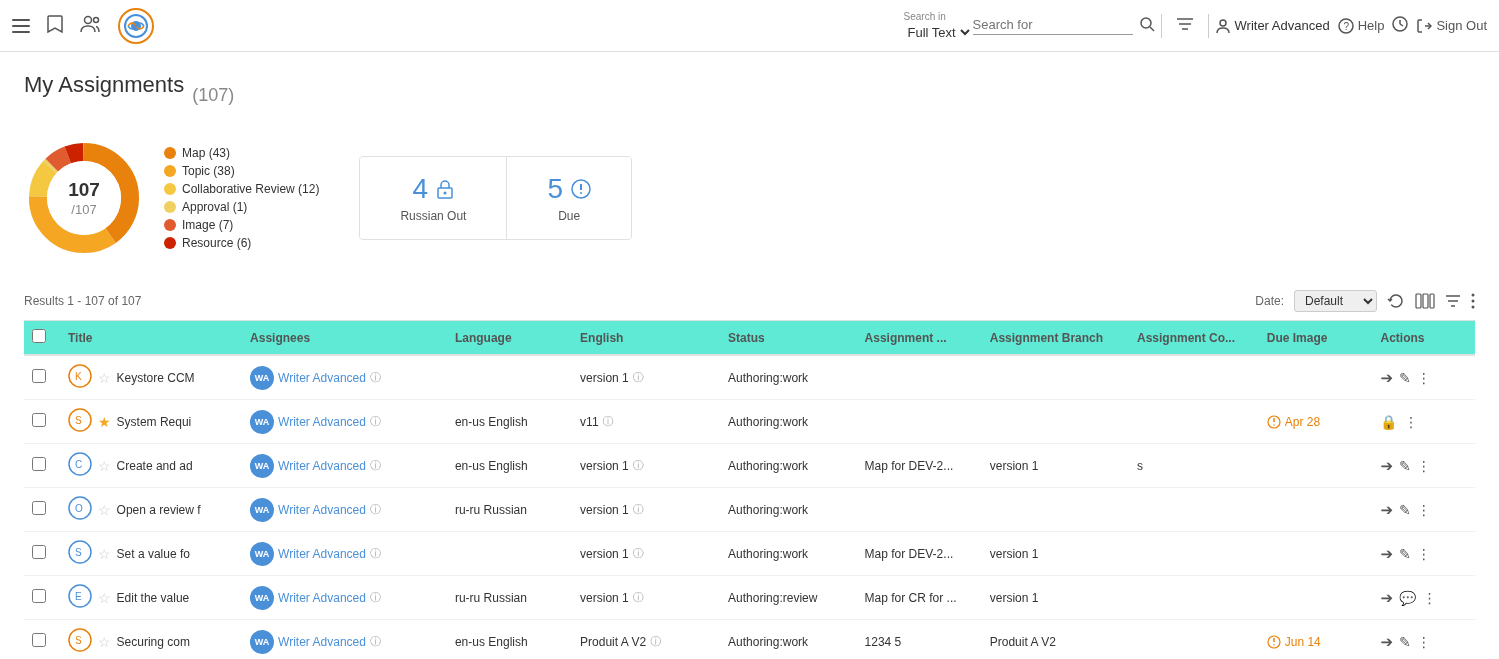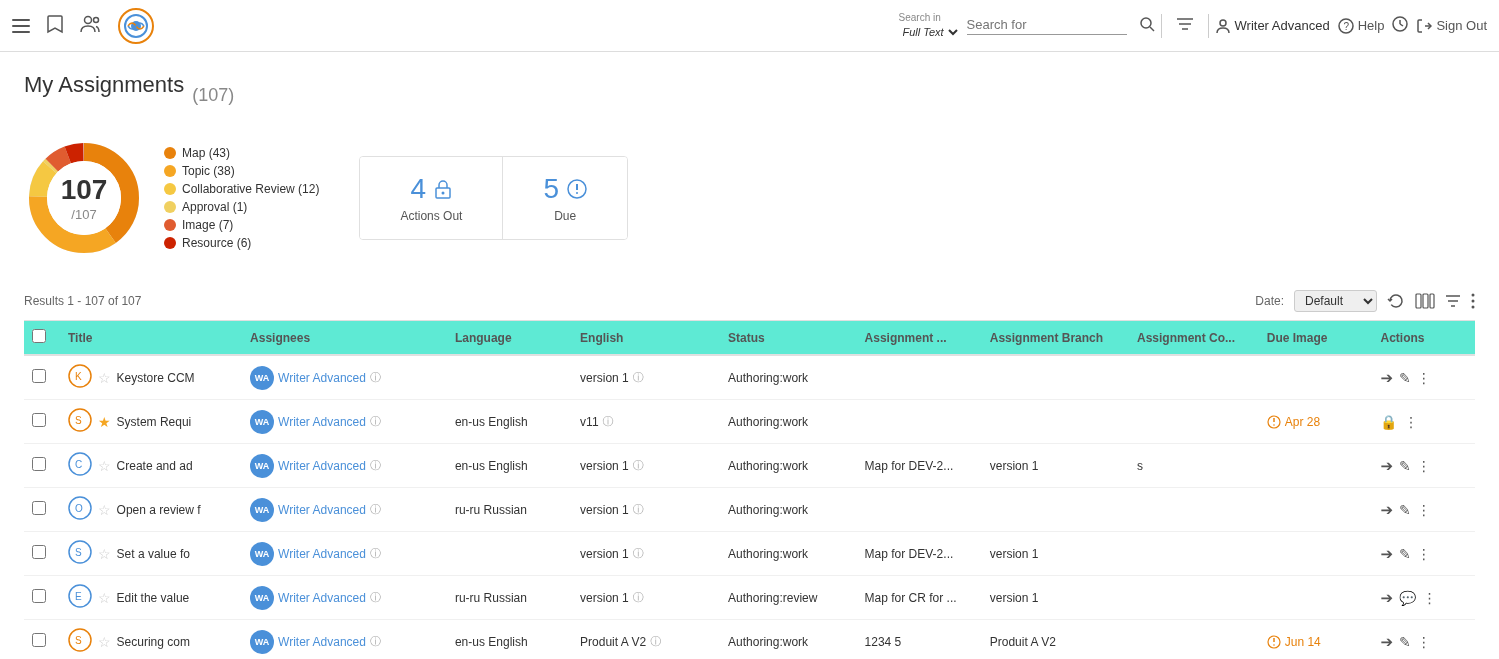--- a/index.html
+++ b/index.html
@@ -6,28 +6,28 @@
     body { font-family: Arial, sans-serif; font-size: 13px; color: #333; background: #fff; overflow-x: hidden; }
 
     
     .topnav {
       display: flex; align-items: center; height: 52px;
       border-bottom: 1px solid #ddd; padding: 0 12px;
       background: #fff;
     }
     .topnav-left { display: flex; align-items: center; gap: 16px; flex: 0 0 auto; }
     .topnav-spacer { flex: 1; }
-    .topnav-search { display: flex; align-items: center; gap: 6px; }
+    .topnav-search { display: flex; align-items: center; gap: 0; }
     .search-in-label { font-size: 10px; color: #888; display: block; margin-bottom: 2px; }
     .search-type-select {
       display: flex; align-items: center; gap: 4px;
       font-size: 13px; color: #333; cursor: pointer;
     }
     .search-type-select select {
-      border: none; font-size: 11px; color: #333; background: transparent; cursor: pointer; outline: none; font-style: italic;
+      border: none; font-size: 13px; color: #333; background: transparent; cursor: pointer; outline: none;
     }
     .search-input-wrap {
       display: flex; align-items: center; border-bottom: 1px solid #999; padding-bottom: 2px;
     }
     .search-input {
       border: none; outline: none; font-size: 13px; color: #999; width: 160px; background: transparent;
     }
     .vdivider { width: 1px; height: 24px; background: #ccc; margin: 0 6px; }
 
     
@@ -39,21 +39,21 @@
     
     .stats-row { display: flex; align-items: center; gap: 40px; margin-bottom: 24px; }
 
     
     .donut-section { display: flex; align-items: center; gap: 20px; }
     .donut-wrap { position: relative; width: 120px; height: 120px; }
     .donut-center {
       position: absolute; top: 50%; left: 50%; transform: translate(-50%, -50%);
       text-align: center; line-height: 1.2;
     }
-    .donut-center .num { font-size: 28px; font-weight: 600; color: #333; }
+    .donut-center .num { font-size: 19px; font-weight: 600; color: #333; }
     .donut-center .denom { font-size: 13px; color: #888; text-align: center; }
     .legend { display: flex; flex-direction: column; gap: 4px; }
     .legend-item { display: flex; align-items: center; gap: 6px; font-size: 12px; }
     .legend-dot { width: 12px; height: 12px; border-radius: 50%; flex-shrink: 0; }
 
     
     .stat-boxes { display: flex; align-items: stretch; gap: 0; border: 1px solid #e0e0e0; border-radius: 4px; overflow: hidden; }
     .stat-box {
       padding: 16px 40px; text-align: center; background: #fff;
     }
@@ -290,21 +290,21 @@
     <div class="stat-boxes">
       <div class="stat-box">
         <div class="num" style="display:flex;align-items:center;gap:8px;justify-content:center;">
           <span>4</span>
           <svg width="18" height="20" viewBox="0 0 18 20" fill="none">
             <rect x="2" y="9" width="14" height="10" rx="1" stroke="#4a90d9" stroke-width="1.5" fill="none"></rect>
             <path d="M5 9V6a4 4 0 018 0v3" stroke="#4a90d9" stroke-width="1.5" fill="none"></path>
             <circle cx="9" cy="14" r="1.5" fill="#4a90d9"></circle>
           </svg>
         </div>
-        <div class="label">Actions Out</div>
+        <div class="label">Russian Out</div>
       </div>
       <div class="stat-box">
         <div class="num" style="display:flex;align-items:center;gap:8px;justify-content:center;">
           <span>5</span>
           <svg width="20" height="20" viewBox="0 0 20 20" fill="none">
             <circle cx="10" cy="10" r="9" stroke="#4a90d9" stroke-width="1.5" fill="none"></circle>
             <line x1="10" y1="5" x2="10" y2="11" stroke="#4a90d9" stroke-width="2"></line>
             <circle cx="10" cy="14" r="1" fill="#4a90d9"></circle>
           </svg>
         </div>

